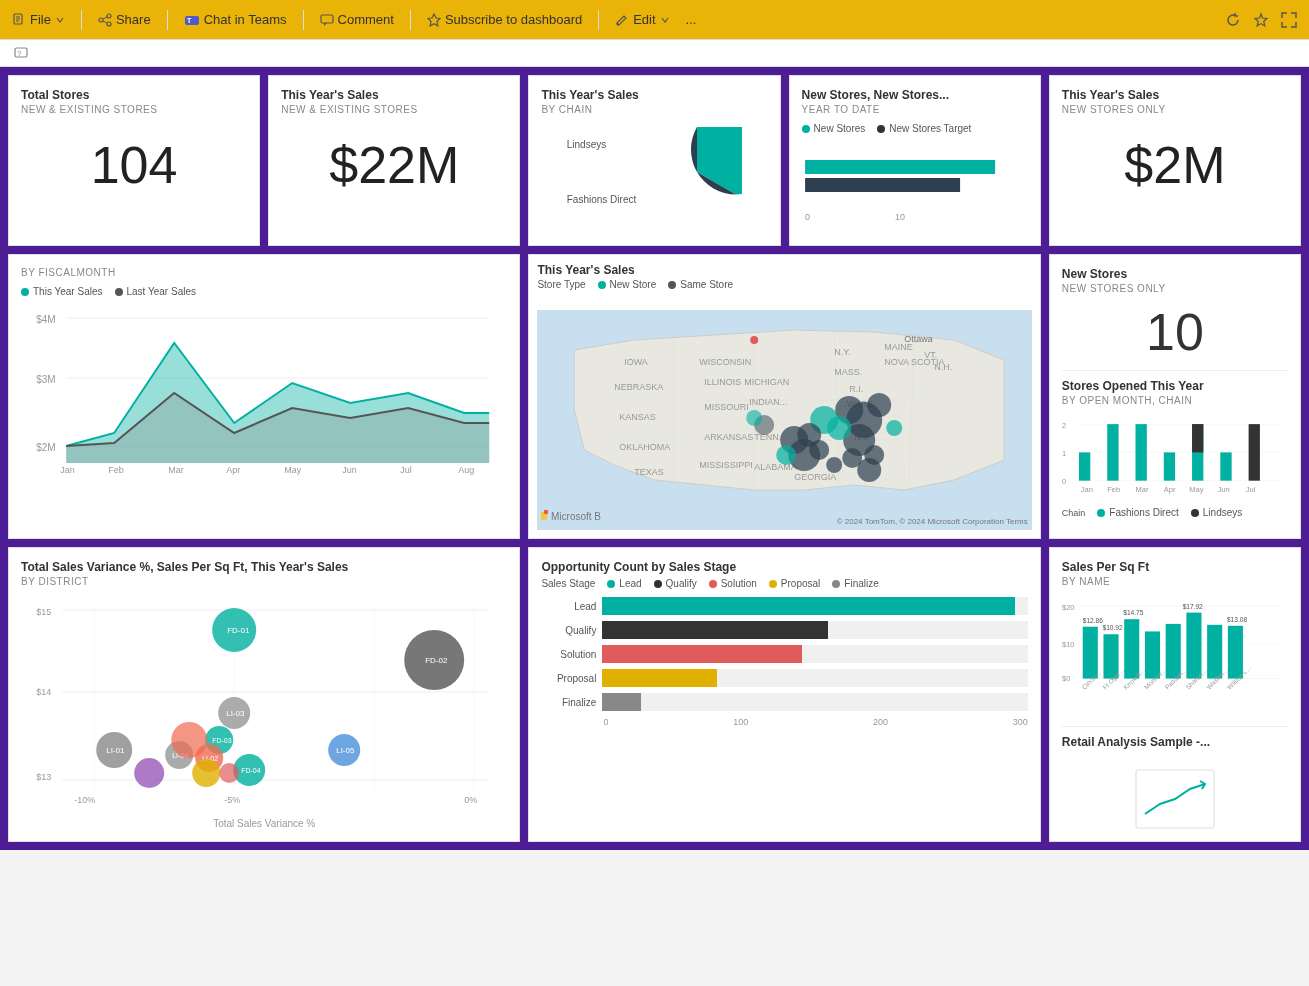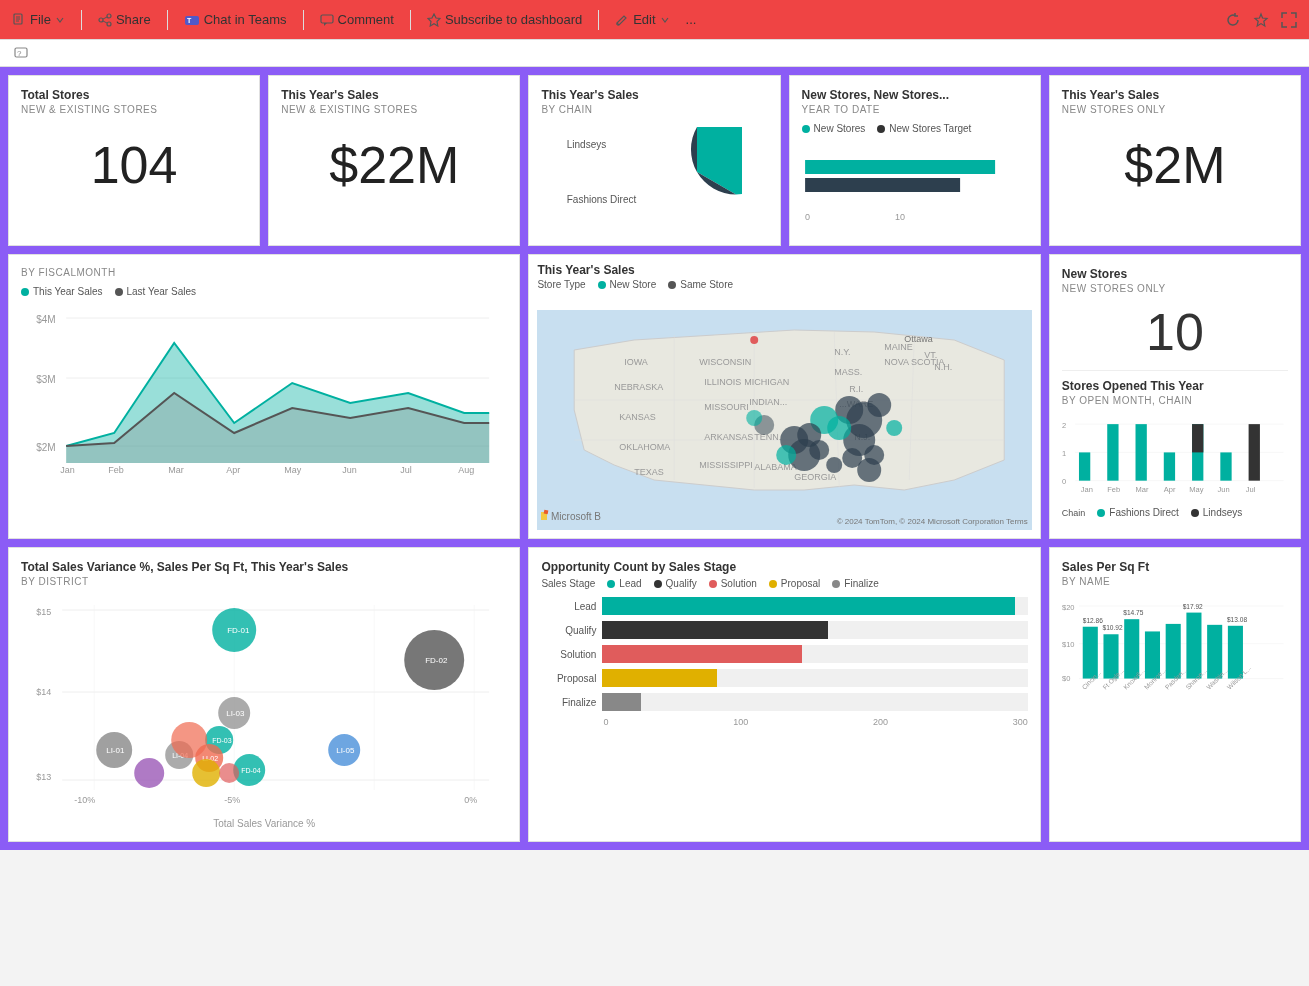--- a/index.html
+++ b/index.html
@@ -1,30 +1,30 @@
 <!DOCTYPE html>
 <html><head>
   <meta charset="utf-8">
   <style>
     * { box-sizing: border-box; margin: 0; padding: 0; }
     body { font-family: 'Segoe UI', Arial, sans-serif; background: #f3f3f3; font-size: 12px; color: #333; }
 
     
-    .topbar { background: #ef4444; border-bottom: 1px solid #ddd; padding: 0 12px; height: 40px; display: flex; align-items: center; gap: 16px; }
+    .topbar { background: #eab308; border-bottom: 1px solid #ddd; padding: 0 12px; height: 40px; display: flex; align-items: center; gap: 16px; }
     .topbar-item { display: flex; align-items: center; gap: 4px; cursor: pointer; color: #333; font-size: 13px; }
     .topbar-separator { width: 1px; height: 20px; background: #ddd; }
     .topbar-right { margin-left: auto; display: flex; align-items: center; gap: 12px; }
 
     
     .qa-bar { background: #fff; border-bottom: 1px solid #ddd; padding: 6px 14px; display: flex; align-items: center; gap: 8px; }
     .qa-input { border: none; outline: none; font-size: 13px; color: #666; width: 300px; }
     .qa-underline { border-bottom: 1px solid #ccc; padding-bottom: 2px; display: flex; align-items: center; gap: 6px; }
 
     
-    .dashboard { padding: 8px; display: grid; grid-template-columns: 1fr 1fr 1fr 1fr 1fr; grid-template-rows: auto auto auto; gap: 8px; background: #8b5cf6; }
+    .dashboard { padding: 8px; display: grid; grid-template-columns: 1fr 1fr 1fr 1fr 1fr; grid-template-rows: auto auto auto; gap: 8px; background: #4c1d95; }
 
     .card { background: #fff; border: 1px solid #e0e0e0; padding: 12px; position: relative; overflow: hidden; }
     .card-title { font-size: 12px; font-weight: 600; color: #333; margin-bottom: 2px; }
     .card-subtitle { font-size: 10px; color: #888; text-transform: uppercase; letter-spacing: 0.5px; margin-bottom: 8px; }
     .card-big-number { font-size: 52px; font-weight: 200; color: #222; text-align: center; margin-top: 20px; }
 
     
     .card-total-stores { grid-column: 1; grid-row: 1; }
     .card-ty-sales-new { grid-column: 2; grid-row: 1; }
     .card-ty-sales-chain { grid-column: 3; grid-row: 1; }
@@ -559,15 +559,25 @@
 
       <text x="22" y="98" font-size="7" fill="#999" transform="rotate(-45,22,95)">Cincin...</text>
       <text x="44" y="98" font-size="7" fill="#999" transform="rotate(-45,44,95)">Ft.Ogle...</text>
       <text x="66" y="98" font-size="7" fill="#999" transform="rotate(-45,66,95)">Knoxvil...</text>
       <text x="88" y="98" font-size="7" fill="#999" transform="rotate(-45,88,95)">Monroe...</text>
       <text x="110" y="98" font-size="7" fill="#999" transform="rotate(-45,110,95)">Pasden...</text>
       <text x="132" y="98" font-size="7" fill="#999" transform="rotate(-45,132,95)">Sharon...</text>
       <text x="154" y="98" font-size="7" fill="#999" transform="rotate(-45,154,95)">Washin...</text>
       <text x="176" y="98" font-size="7" fill="#999" transform="rotate(-45,176,95)">Wilson L...</text>
     </svg>
+    <div style="border-top:1px solid #eee;margin-top:8px;padding-top:8px;">
+      <div class="card-title">Retail Analysis Sample -...</div>
+      <div class="trend-icon-box" style="width:100%;">
+        <svg width="80" height="60" viewBox="0 0 80 60">
+          <rect x="1" y="1" width="78" height="58" rx="2" fill="none" stroke="#ddd" stroke-width="1"></rect>
+          <polyline points="10,45 25,35 40,30 55,20 70,15" fill="none" stroke="#00b0a0" stroke-width="2"></polyline>
+          <polyline points="65,12 70,15 67,20" fill="none" stroke="#00b0a0" stroke-width="2"></polyline>
+        </svg>
+      </div>
+    </div>
   </div>
 
 </div>
 
 </body></html>

